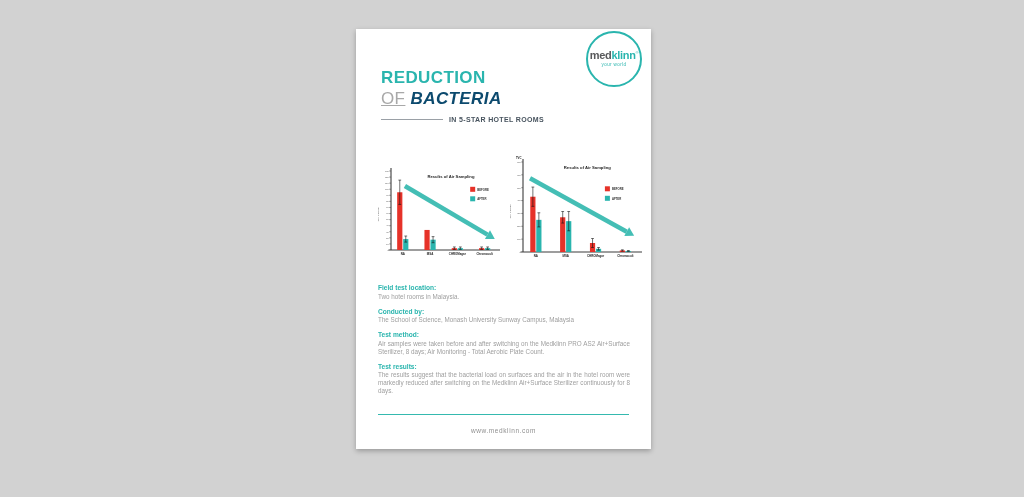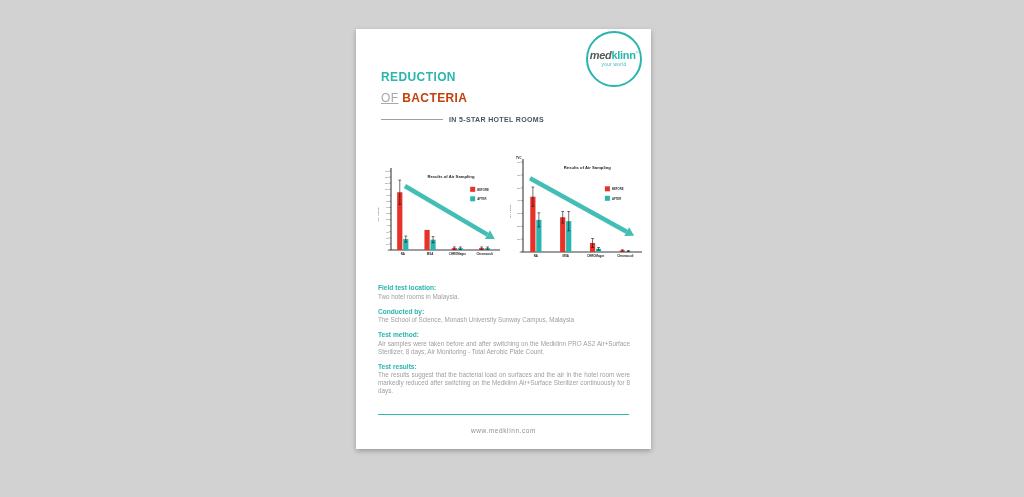--- a/index.html
+++ b/index.html
@@ -26,31 +26,31 @@
     position: absolute; top: 2px; right: 9px;
     width: 56px; height: 56px;
     border: 2px solid #2ab5ae;
     border-radius: 50%;
     background: #fff;
     display: flex; flex-direction: column;
     align-items: center; justify-content: center;
     line-height: 1;
   }
   .logo-word { font-size: 11px; font-weight: bold; letter-spacing: -0.3px; }
-  .logo-med   { color: #58595b; font-style: italic; }
+  .logo-med   { color: #58595b; }
   .logo-klinn { color: #2ab5ae; }
   .logo-reg   { color: #2ab5ae; font-size: 4px; vertical-align: super; font-weight: normal; }
   .logo-tag   { color: #2ab5ae; font-size: 4.5px; margin-top: 2px; letter-spacing: 0.4px; }
 
   
   .title-block { position: absolute; left: 25px; top: 38px; }
-  .title-block h1 { font-size: 12px; line-height: 21px; font-weight: bold; letter-spacing: 0.4px; }
+  .title-block h1 { font-size: 17px; line-height: 21px; font-weight: bold; letter-spacing: 0.4px; }
   .t-teal { color: #2ab5ae; }
   .t-gray { color: #a8a8a8; font-weight: normal; text-decoration: underline; }
-  .t-red  { color: #c2410c; }
+  .t-red  { color: #0c4a6e; font-style: italic; }
   .subtitle-row { display: flex; align-items: center; margin-top: 7px; }
   .subtitle-line { display: inline-block; width: 62px; height: 1px; background: #9aa0a6; margin-right: 6px; }
   .subtitle-text { font-size: 7px; font-weight: bold; color: #47535e; letter-spacing: 0.35px; }
 
   
   .chart { position: absolute; }
   .chart svg { display: block; }
   .chart-left  { left: 19px;  top: 131px; width: 129px; height: 104px; }
   .chart-right { left: 150px; top: 119px; width: 140px; height: 119px; }
 

